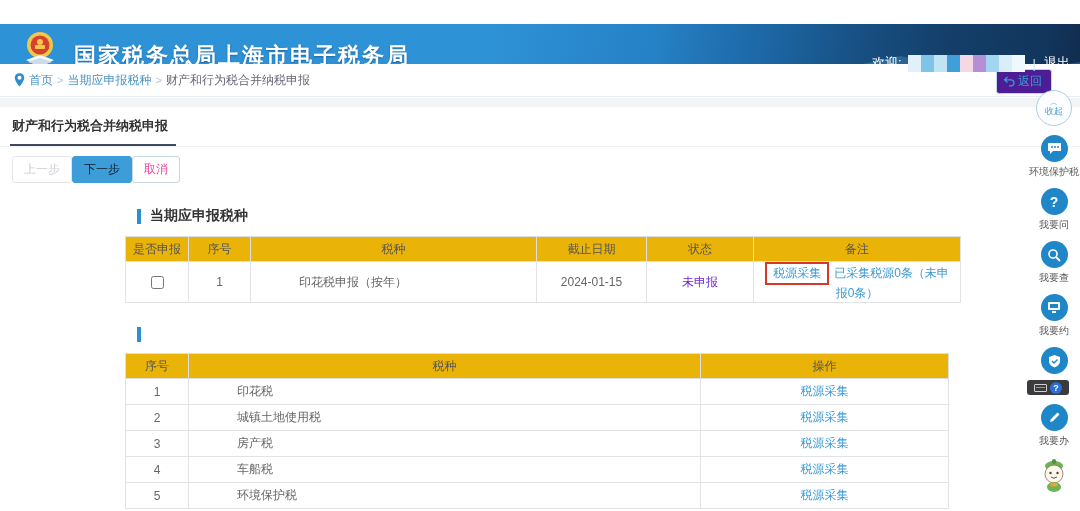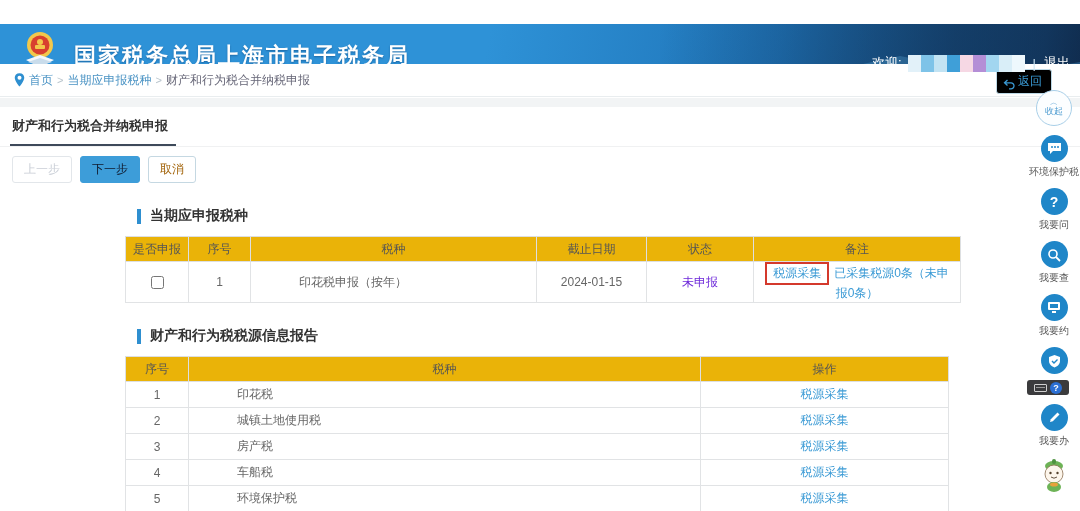--- a/index.html
+++ b/index.html
@@ -23,36 +23,36 @@
   .sep { color:#cfe6f5; margin:0 2px; }
   .logout { color:#fff; text-decoration:none;text-align:right; }
 
   
   .crumb-bar { position:absolute; top:64px; left:0; width:1080px; height:33px; background:#fff;
     border-bottom:1px solid #e9edef; display:flex; align-items:center; padding-left:14px;
     font-size:12px; color:#999; }
   .crumb-link { color:#4a93c4; text-decoration:none; margin:16px 4px; }
   .crumb-last { color:#667; margin-left:4px; }
   .crumb-gt { color:#b8c4cc; font-size:11px; }
-  .back-btn { position:absolute; right:28px; top:5px; border:1px solid #bdd8e6; background:#000000;
+  .back-btn { position:absolute; right:28px; top:5px; border:1px solid #bdd8e6; background:#4c1d95;
     color:#3a9ad5; font-size:12px; padding:3px 9px 3px 6px; border-radius:3px;
-    display:flex; align-items:flex-end; gap:3px; cursor:pointer; }
+    display:flex; align-items:center; gap:3px; cursor:pointer; }
 
   .gray-band { position:absolute; top:98px; left:0; width:1080px; height:9px; background:#f2f4f5; }
 
   
   .main { position:absolute; top:107px; left:0; width:1080px; height:404px; background:#fff; }
   .tab-bar { border-bottom:1px solid #f0f1f2; padding-left:10px; }
   .tab { display:inline-block; font-size:13px; font-weight:bold; color:#333;
     padding:10px 8px 9px 2px; border-bottom:2px solid #3e4a5a; }
-  .btn-row { margin:9px 0 0 12px; display:flex; gap:8px; }
+  .btn-row { margin:9px 0 0 12px; display:flex; }
   .btn { font-size:12px; padding:4px 11px; border-radius:3px; cursor:pointer; border:1px solid transparent; }
   .btn-prev { color:#c9ced6; border-color:#e2e6ea; background:#fff; }
   .btn-next { color:#0f172a; background:#3d9dd9; border-color:#3d9dd9; }
-  .btn-cancel { color:#a16207; border-color:#c5d8e2; background:#fff; }
+  .btn-cancel { color:#ec4899; border-color:#c5d8e2; background:#fff; }
 
   .sec-title { display:flex; align-items:center; margin:24px 0 11px 125px;
     font-size:14px; font-weight:bold; color:#333;padding-left:12px; }
   .sec-bar { width:4px; height:15px; background:#2e8fd0; margin-right:9px; }
 
   table { border-collapse:collapse; margin-left:125px; width:823px; font-size:12px; color:#666;
     table-layout:fixed; }
   th { background:#eab308; border:1px solid #dddfe1; font-weight:normal; color:#555;
     height:25px; text-align:center; }
   td { border:1px solid #e1e3e5; height:26px; padding:0 10px; text-align:center; background:#fff; }
@@ -176,21 +176,20 @@
       <td class="status-txt">未申报</td>
       <td>
         <span class="red-box"><a class="lnk" href="#">税源采集</a></span><a class="lnk" href="#">已采集税源0条（未申报0条）</a>
       </td>
     </tr>
   </tbody>
     </table>
 
   <div class="sec-title">
     <span class="sec-bar"></span>
-    <span>财产和行为税税源信息报告</span>
   </div>
 
   <table>
     <tbody>
         <tr>
       <th class="t2-c0">序号</th>
       <th class="t2-c1">税种</th>
       <th class="t2-c2">操作</th>
     </tr>
     <tr>

